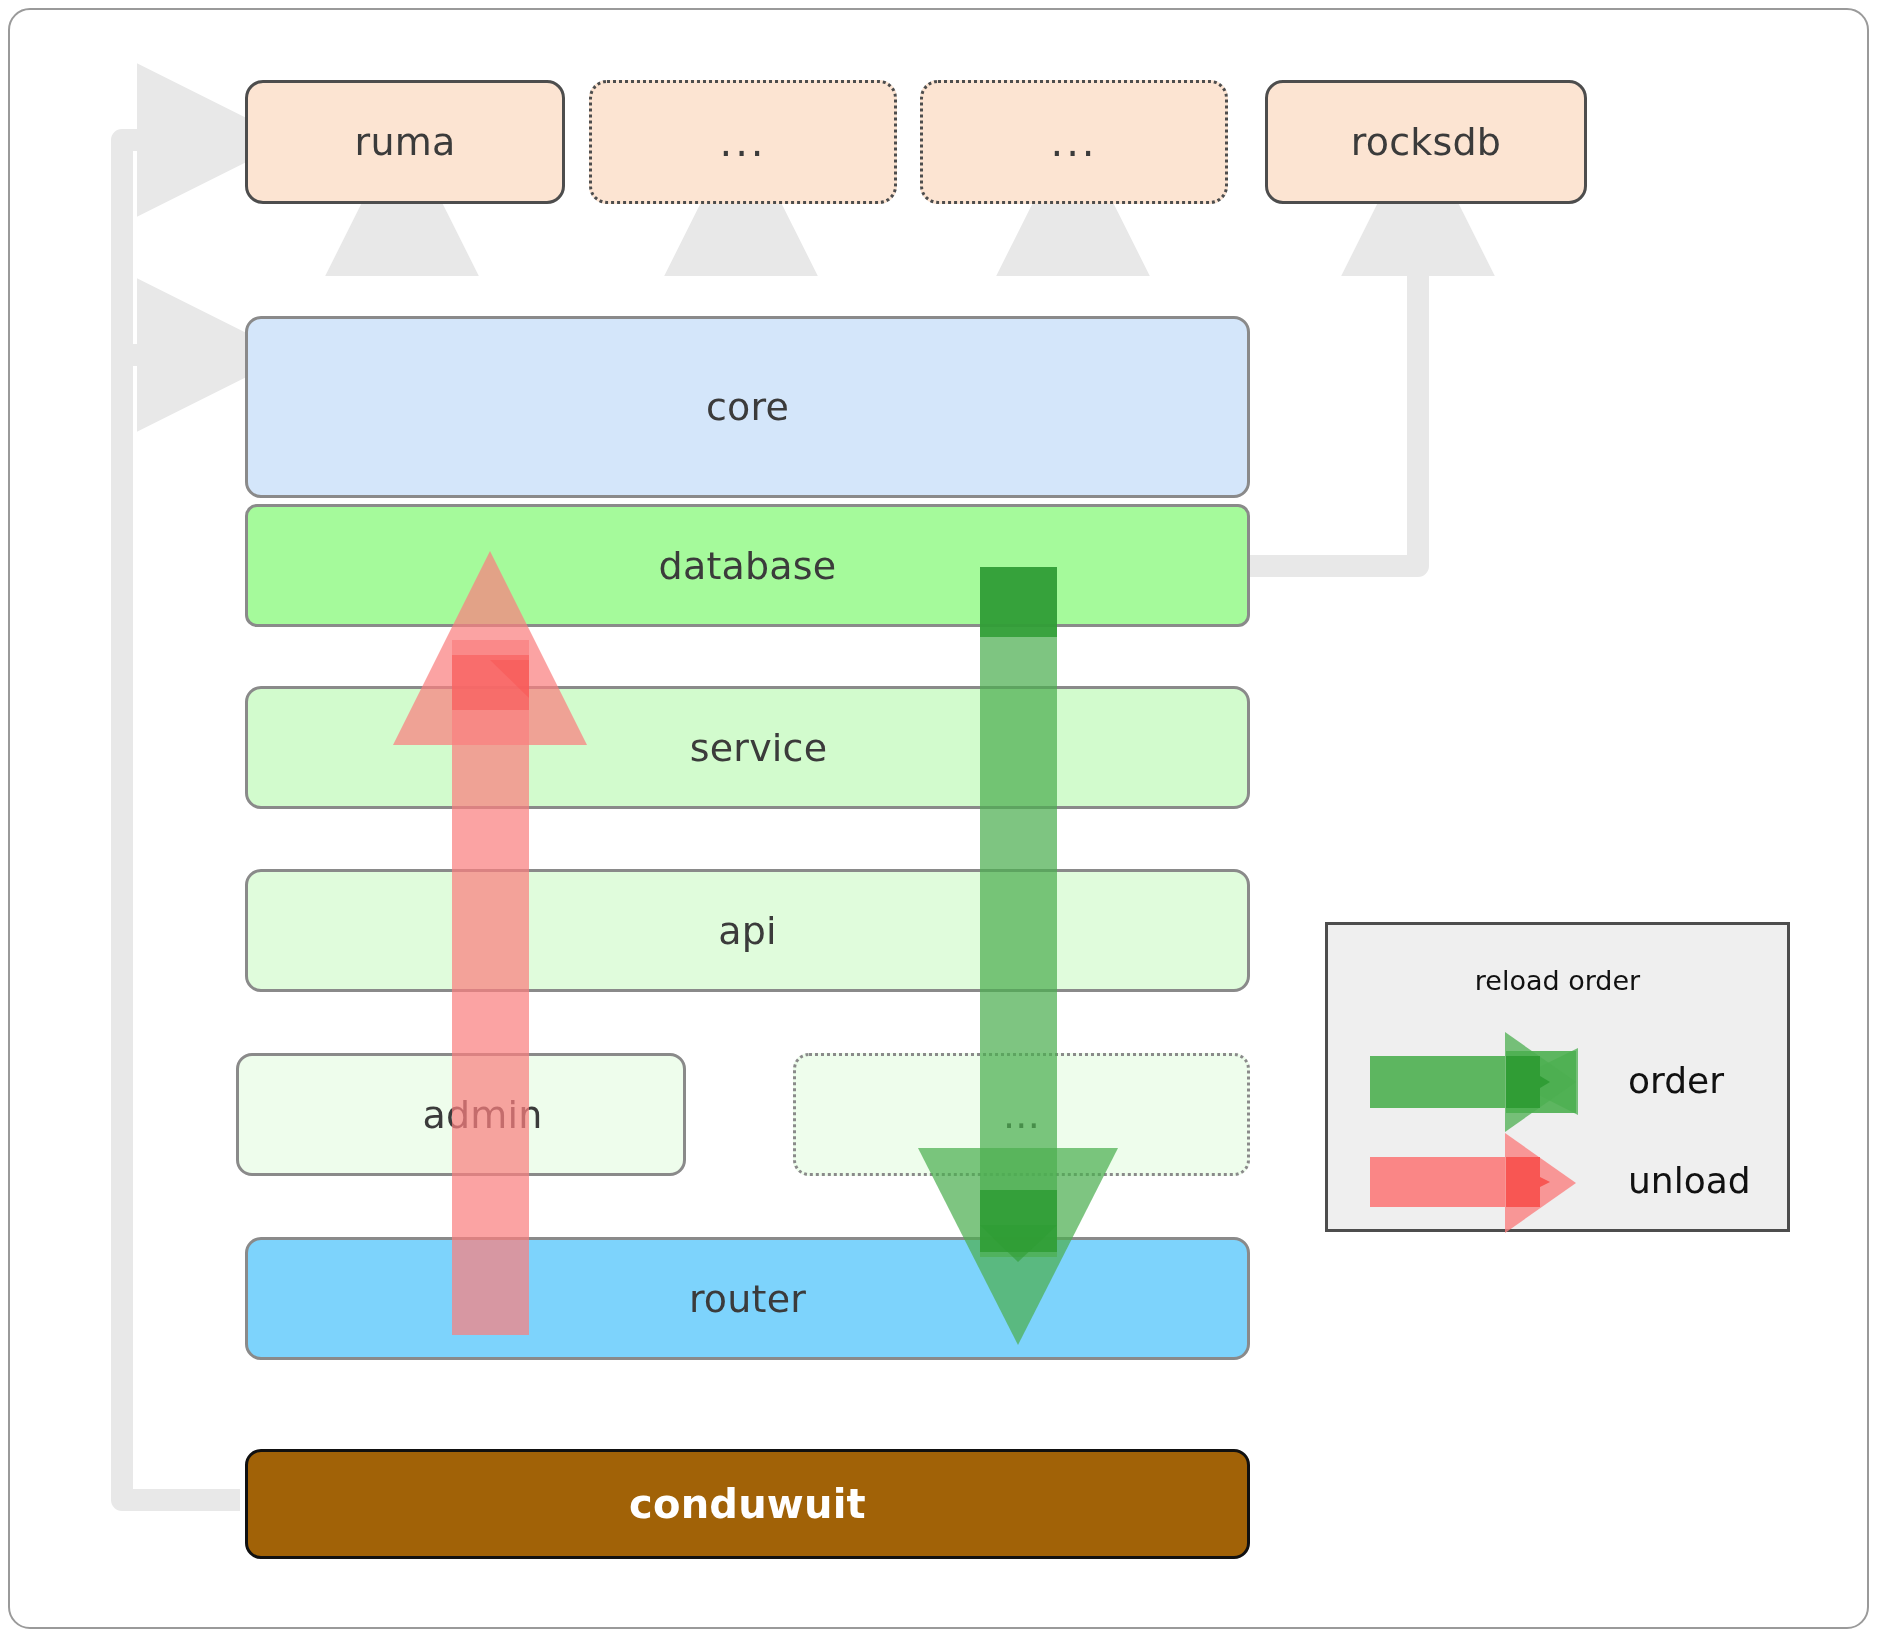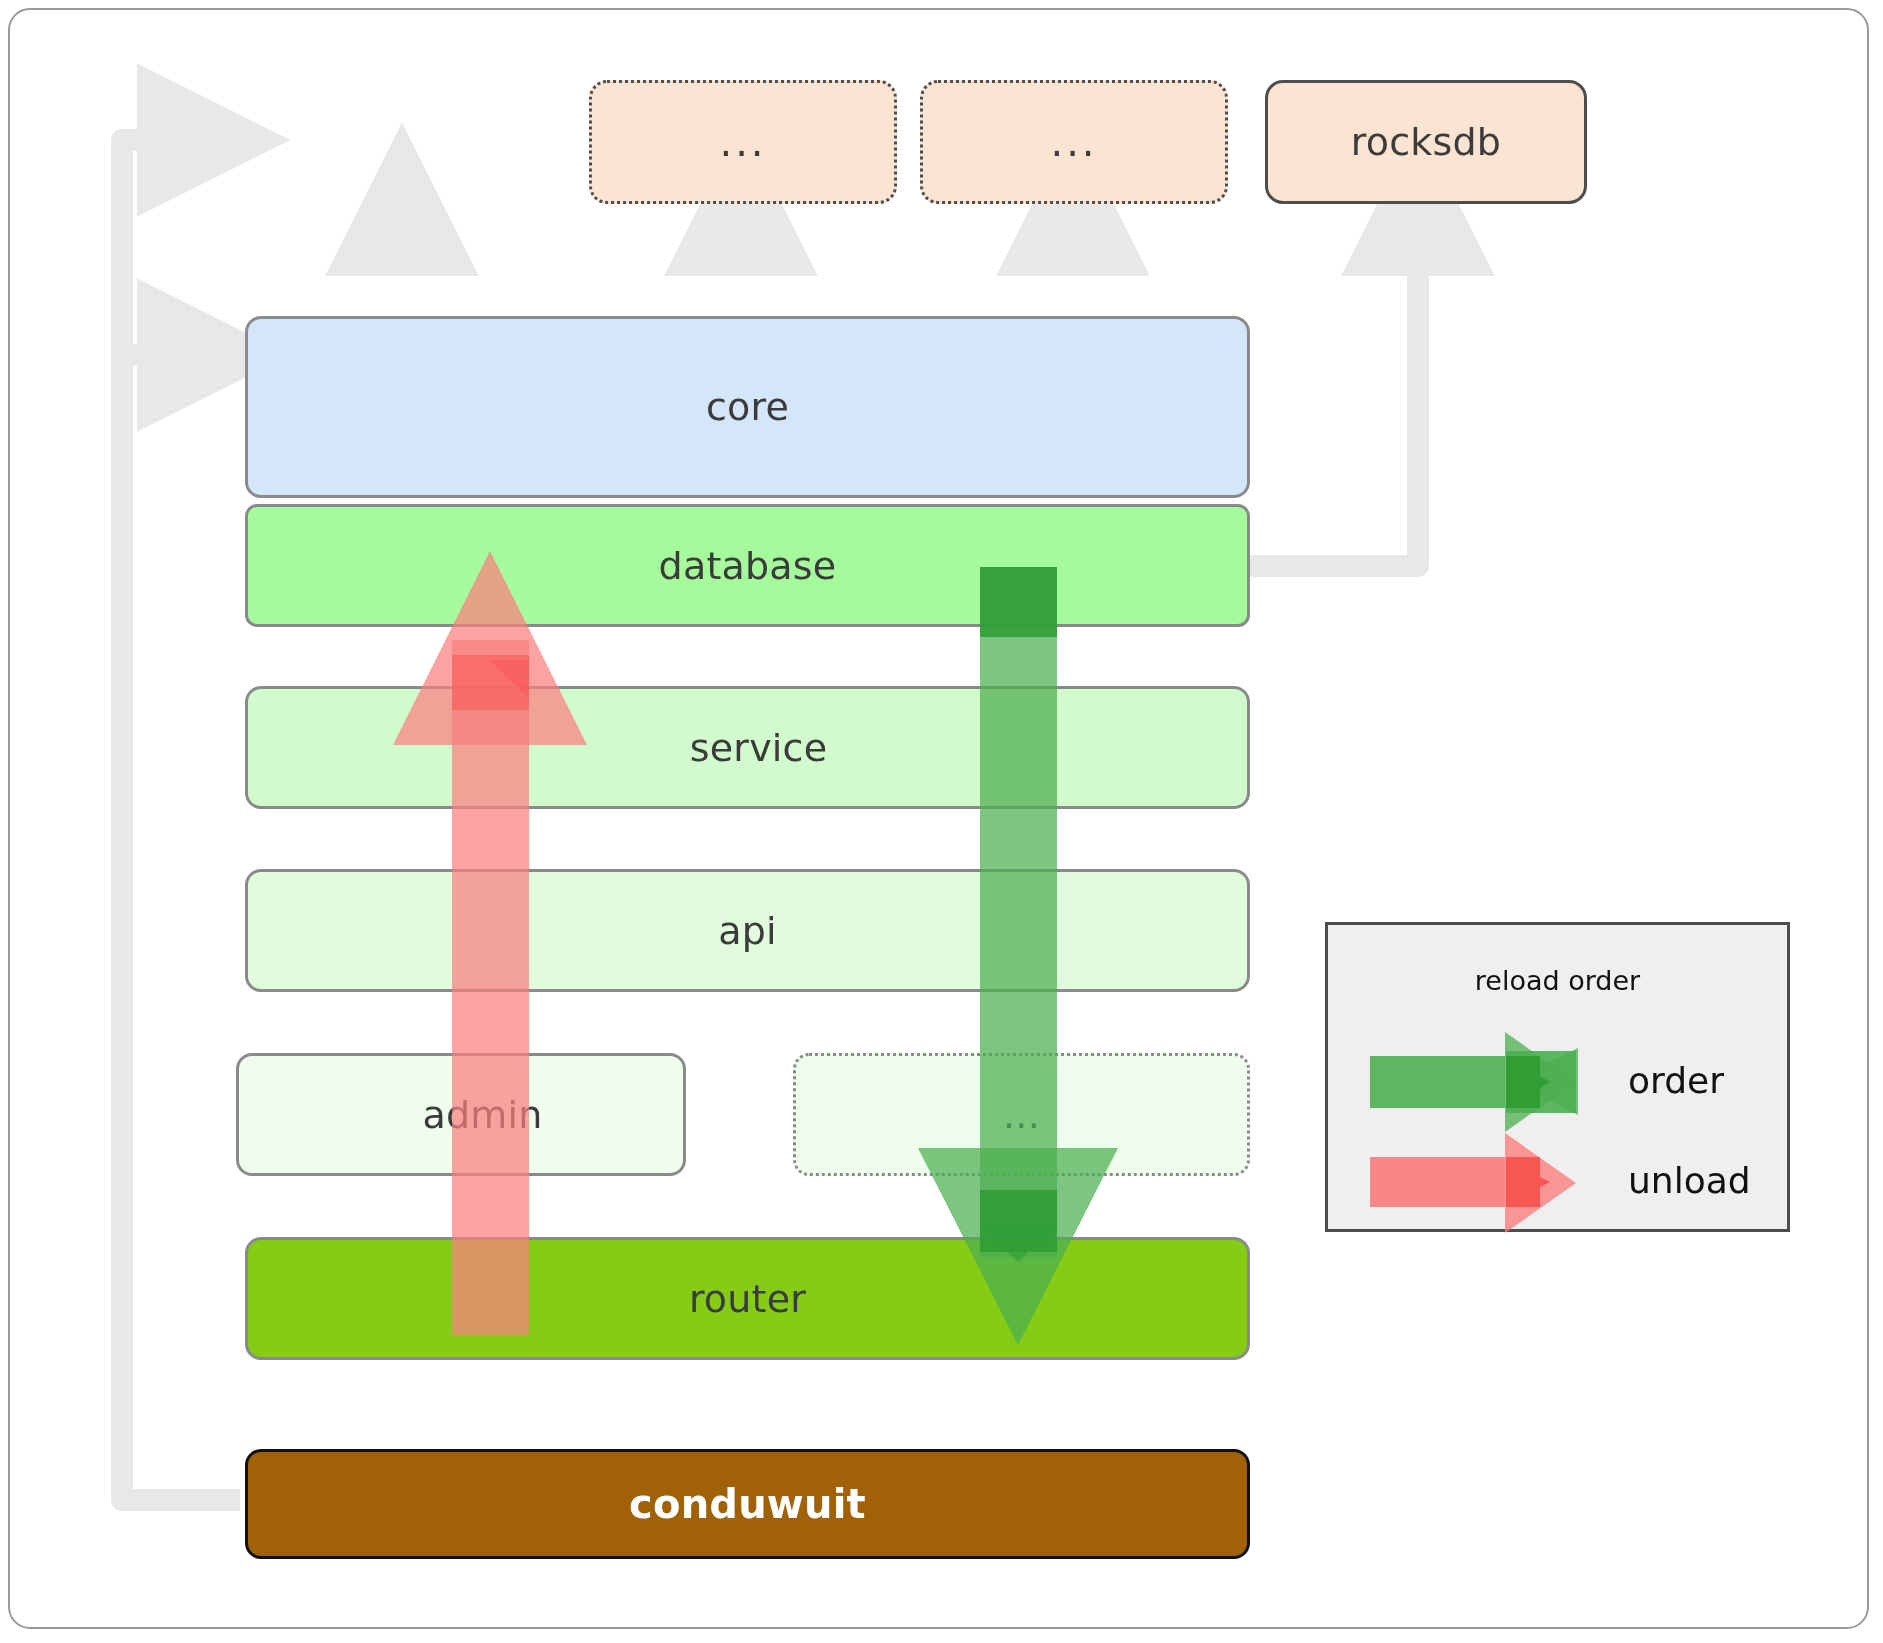--- a/index.html
+++ b/index.html
@@ -78,21 +78,21 @@
     background: #eefdec;
     border: 3px solid #8a8a8a;
     border-radius: 16px;
   }
   .etc-box {
     background: #eefdec;
     border: 3px dotted #8a8a8a;
     border-radius: 16px;
   }
   .router-box {
-    background: #84cc16;
+    background: #7dd3fc;
     border: 3px solid #8a8a8a;
     border-radius: 16px;
   }
   .app-box {
     background: #a16207;
     border: 3px solid #111111;
     border-radius: 16px;
     color: #ffffff;
     font-size: 40px;
     font-weight: bold;
@@ -167,20 +167,23 @@
 
     <g>
       <path d="M 1073 268 L 1073 228" stroke="#e8e8e8" stroke-width="22" fill="none" marker-end="url(#grayArrowU)"></path>
     </g>
 
     <g>
       <path d="M 1250 566 L 1418 566 L 1418 228" stroke="#e8e8e8" stroke-width="22" fill="none" stroke-linejoin="round" marker-end="url(#grayArrowU)"></path>
     </g>
   </svg>
 
+  <div class="layer dep" style="left:245px; top:80px; width:320px; height:124px;">
+    <span>ruma</span>
+  </div>
 
   <div class="layer dep dotted" style="left:589px; top:80px; width:308px; height:124px;">
     <span class="dots">...</span>
   </div>
 
   <div class="layer dep dotted" style="left:920px; top:80px; width:308px; height:124px;">
     <span class="dots">...</span>
   </div>
 
   <div class="layer dep" style="left:1265px; top:80px; width:322px; height:124px;">

